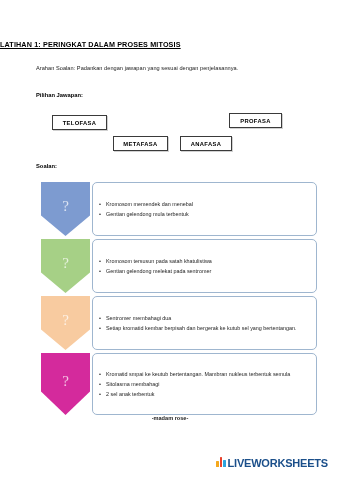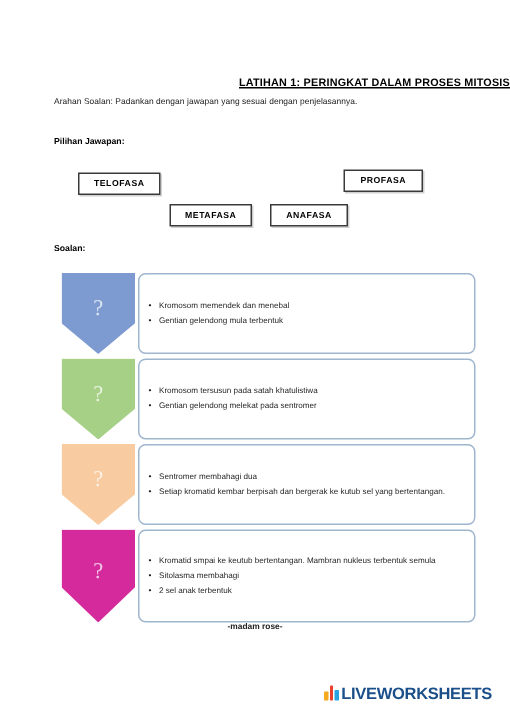--- a/index.html
+++ b/index.html
@@ -18,30 +18,30 @@
   .page {
     position: relative;
     width: 340px;
     height: 480px;
     box-sizing: border-box;
     padding: 0;
   }
 
   
   .title {
-    text-align: right;
+    text-align: left;
     font-size: 7.2px;
     font-weight: bold;
     letter-spacing: 0.15px;
     text-decoration: underline;
     margin: 0;
     position: absolute;
     left: 0;
     right: 0;
-    top: 50px;
+    top: 40px;
     color: #000;
   }
 
   
   .instruction {
     position: absolute;
     left: 36px;
     top: 65px;
     font-size: 5.6px;
     color: #1a1a1a;

